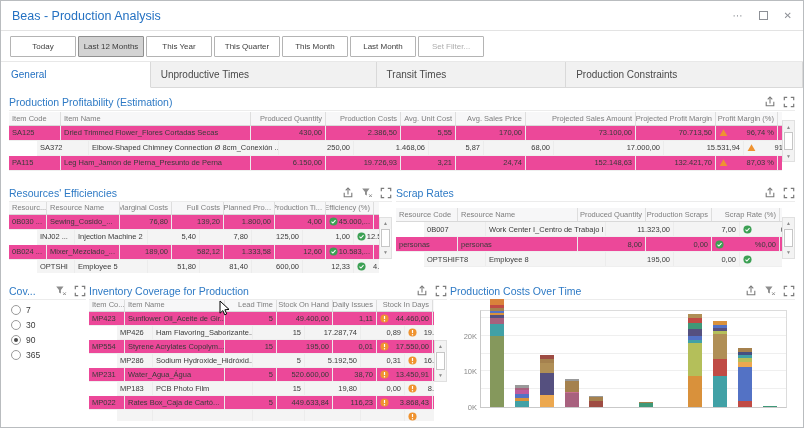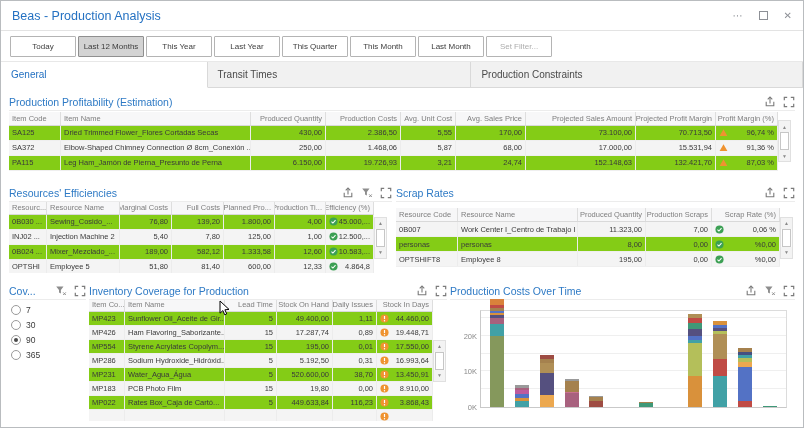--- a/index.html
+++ b/index.html
@@ -47,22 +47,22 @@
 
   
   .tblwrap { display:flex; align-items:center; overflow:hidden; }
   #p-profit .tblwrap { height:60px; }
   #p-eff .tblwrap, #p-scrap .tblwrap { height:71px; }
   #p-inv .tblwrap { height:121px; }
   .tbl { overflow:hidden; }
   .thead { display:flex; height:14px; background:#f7f7f8; border-bottom:1px solid #d9d9d9; }
   .th { font-size:7.5px; color:#7e7e7e; display:flex; align-items:center; padding:0 3px;
         border-right:1px solid #dedede; white-space:nowrap; overflow:hidden; flex-shrink:0; }
-  .tr { display:flex; height:15px; border-bottom:1px solid #efefef; background:#84cc16; }
-  .tr.alt { background:#f4f4f4; }
+  .tr { display:flex; height:15px; border-bottom:1px solid #efefef; background:#ec4899; }
+  .tr.alt { background:#f4f4f4;margin-left:28px; }
   .inv .tr { height:14px; }
   .td { font-size:7.5px; color:#3a3a3a; display:flex; align-items:center; padding:0 3px;
         border-right:1px solid #ececec; white-space:nowrap; overflow:hidden; flex-shrink:0; }
   .al-l { justify-content:flex-start; }
   .al-r { justify-content:flex-end; }
   .td.ic { justify-content:space-between; }
   .ci { width:9px; height:9px; flex-shrink:0; }
 
   
   .vscroll { width:13px; border:1px solid #e0e0e0; background:#fbfbfb; display:flex; flex-direction:column; flex-shrink:0; }
@@ -101,30 +101,39 @@
       <span class="wc">⋯</span>
       <span class="wc wc-max"></span>
       <span class="wc">✕</span>
     </div>
   </div>
 
   <div class="toolbar">
       <button class="tbtn  ">Today</button>
       <button class="tbtn active ">Last 12 Months</button>
       <button class="tbtn  ">This Year</button>
-      <button class="tbtn  ">Last Year</button>
       <button class="tbtn  ">This Quarter</button>
       <button class="tbtn  ">This Month</button>
       <button class="tbtn  ">Last Month</button>
       <button class="tbtn  disabled">Set Filter...</button>
     </div>
 
   <div class="tabs">
       <div class="tab active" style="flex:18 0 0">
        <span>General</span>
+       <span class="tab-exp hicon">
+          <svg viewBox="0 0 12 12" fill="none" stroke="#7b7b7b" stroke-width="1.1">
+            <path d="M6 7.6V1.4"></path>
+            <path d="M3.7 3.4 6 1.1l2.3 2.3"></path>
+            <path d="M2.2 5.8v4h7.6v-4"></path>
+          </svg>
+        </span>
+     </div>
+      <div class="tab " style="flex:28.5 0 0">
+       <span>Unproductive Times</span>
        <span class="tab-exp hicon">
           <svg viewBox="0 0 12 12" fill="none" stroke="#7b7b7b" stroke-width="1.1">
             <path d="M6 7.6V1.4"></path>
             <path d="M3.7 3.4 6 1.1l2.3 2.3"></path>
             <path d="M2.2 5.8v4h7.6v-4"></path>
           </svg>
         </span>
      </div>
       <div class="tab " style="flex:23.5 0 0">
        <span>Transit Times</span>

